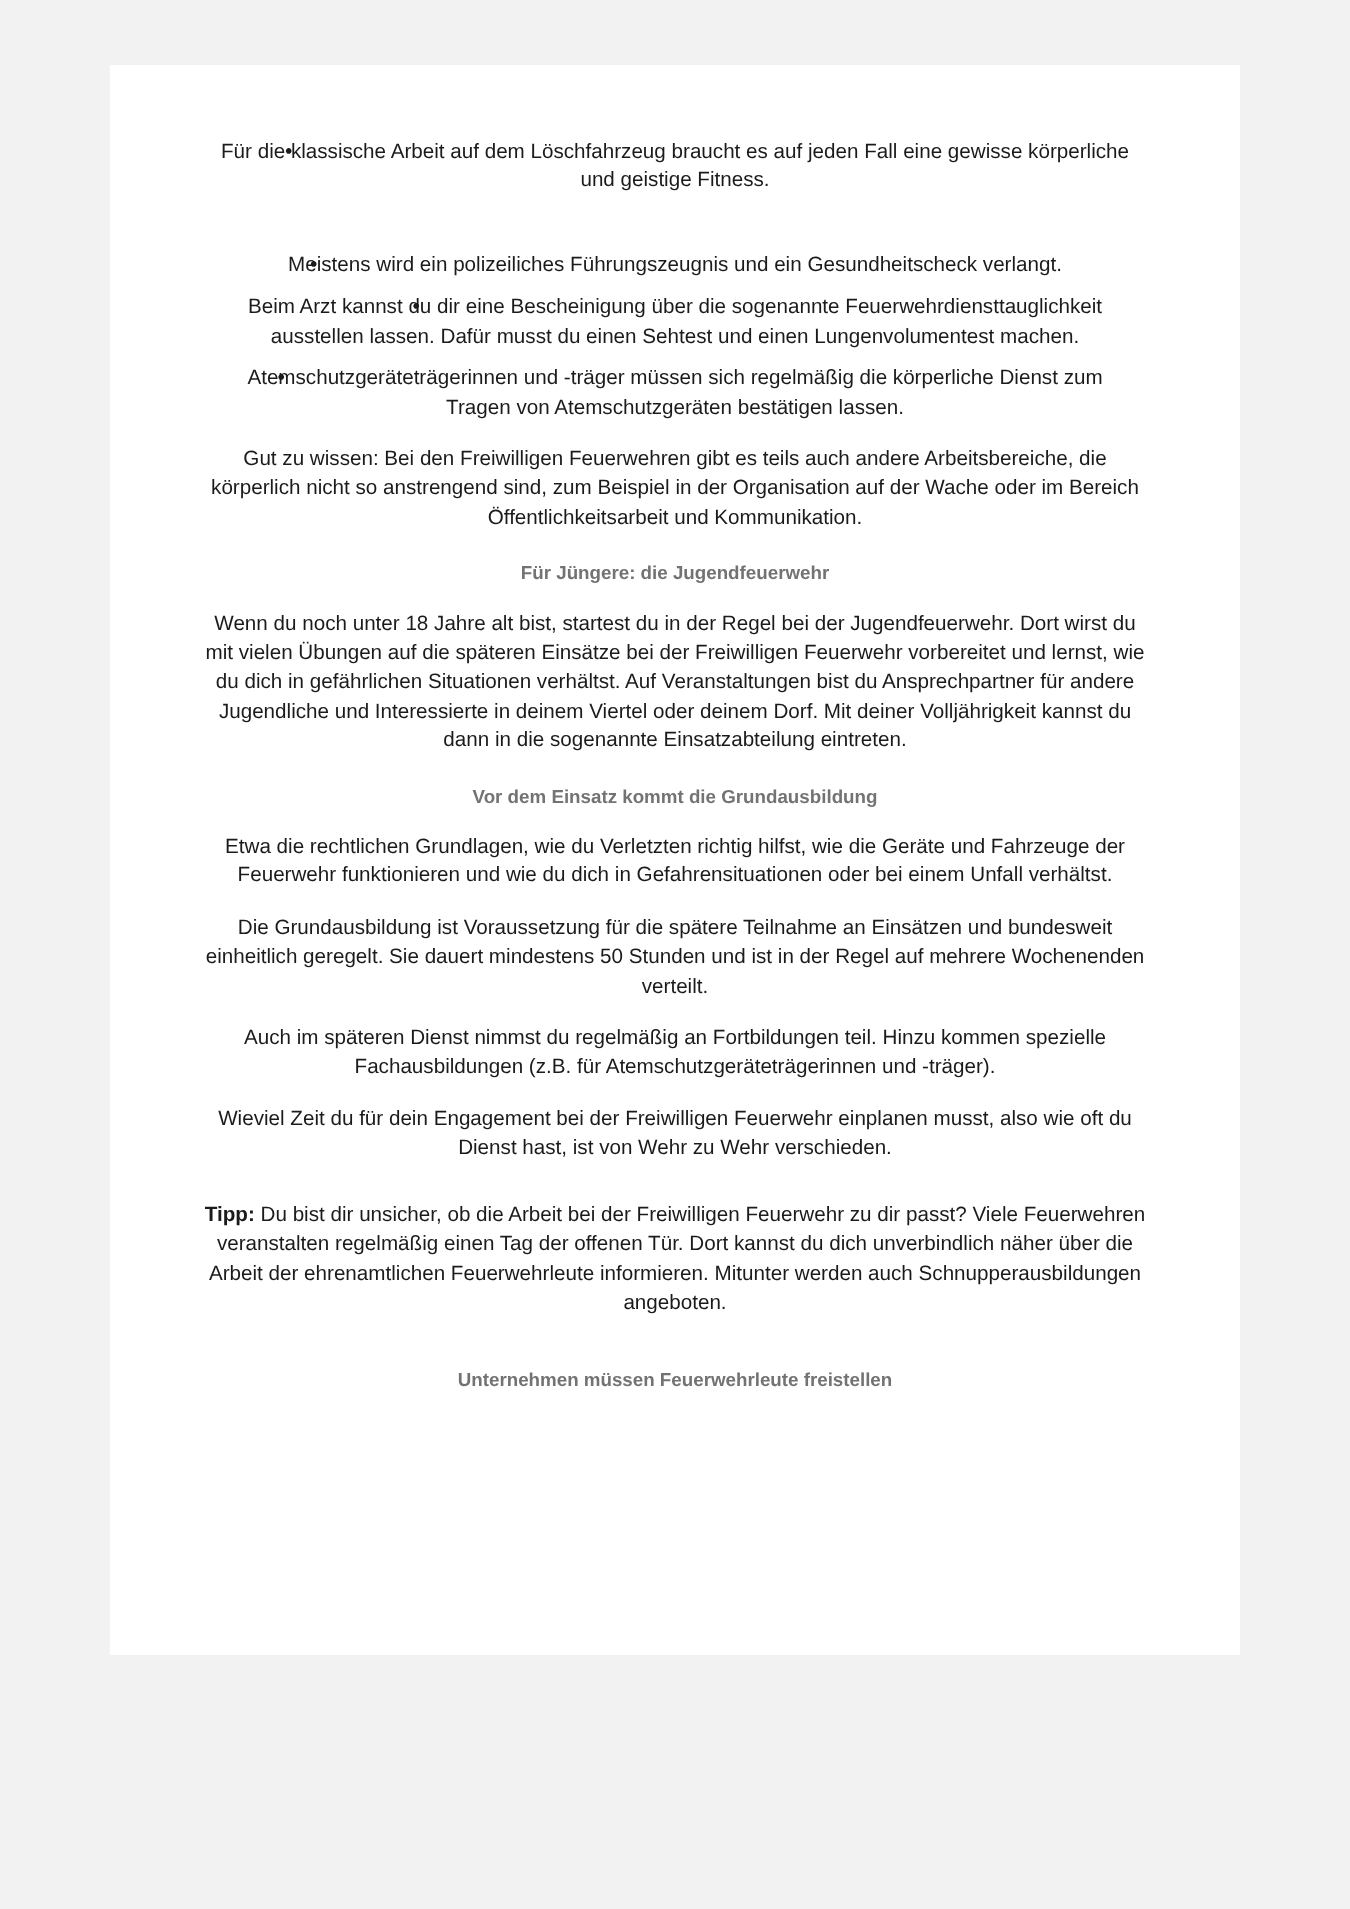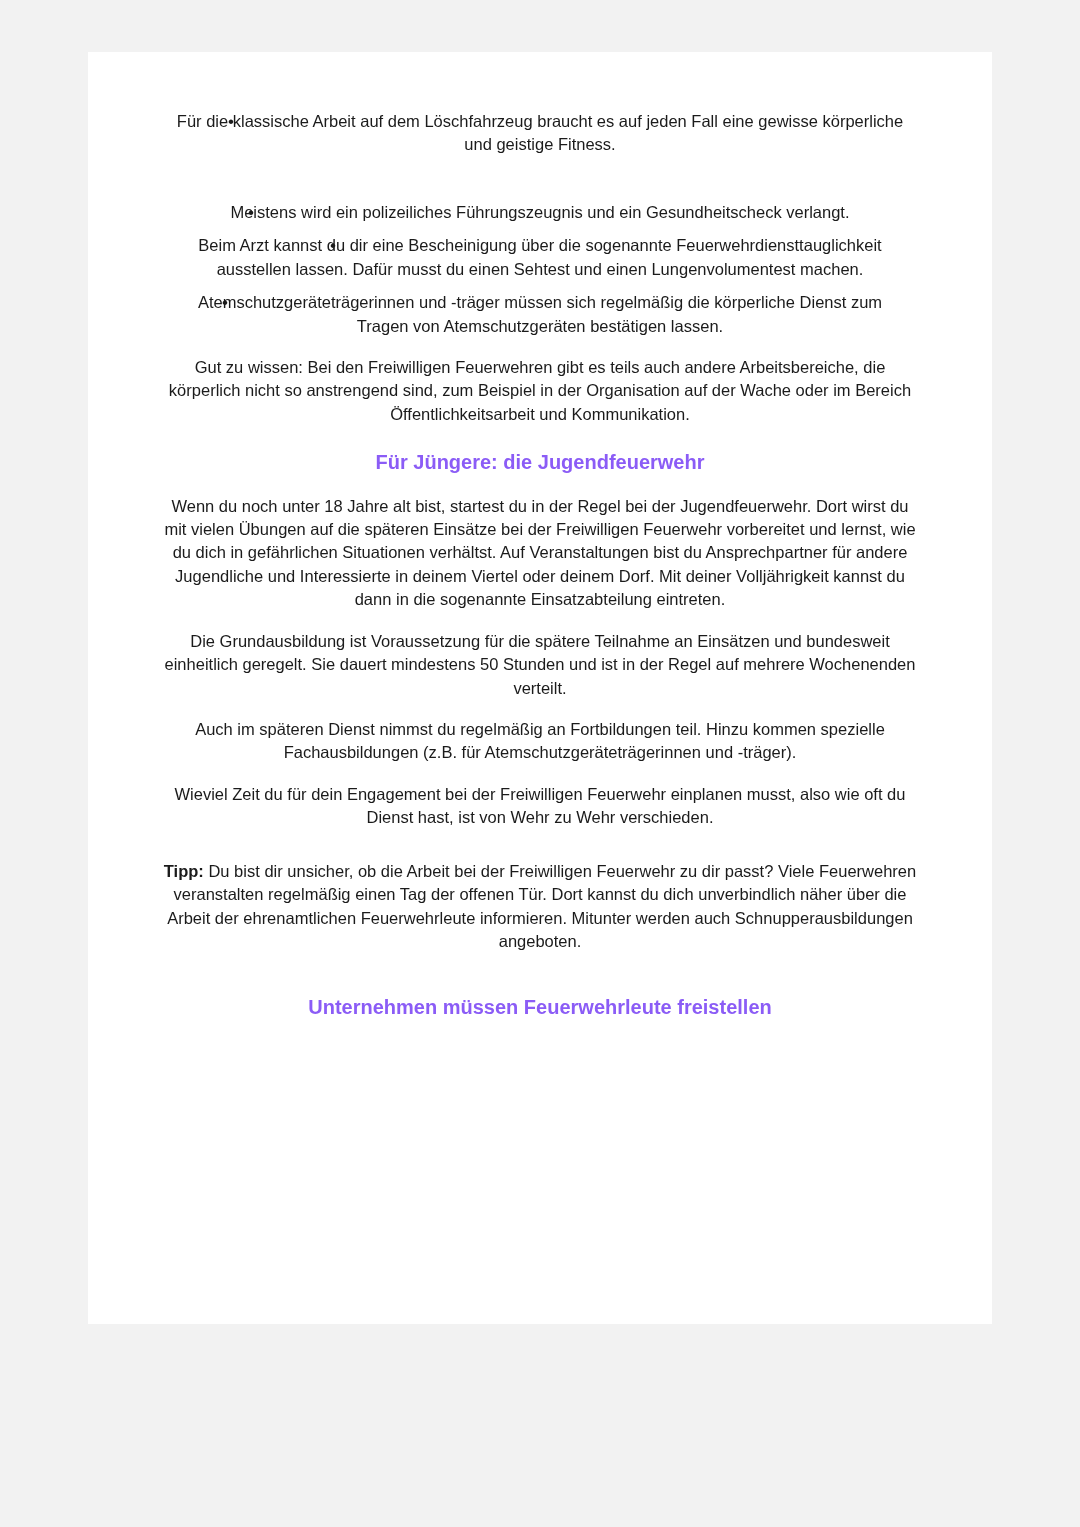--- a/index.html
+++ b/index.html
@@ -69,24 +69,24 @@
   p.para {
     margin: 0 0 18px 0;
     padding: 0 2px;
     text-align: center;
   }
   p.para.spaced-top {
     margin-top: 30px;
   }
   h3.heading {
     margin: 22px 0 18px 0;
-    font-size: 20px;
+    font-size: 15px;
     font-weight: bold;
     text-align: center;
-    color: #8b5cf6;
+    color: #737373;
   }
   h3.heading.last {
     margin-top: 40px;
     margin-bottom: 0;
   }
   .bold-lead {
     font-weight: bold;
   }
 </style>
 </head>
@@ -113,21 +113,23 @@
         <span class="txt">Atemschutzgeräteträgerinnen und -träger müssen sich regelmäßig die körperliche Dienst zum Tragen von Atemschutzgeräten bestätigen lassen.</span>
       </li>
     </ul>
 
     <p class="para">Gut zu wissen: Bei den Freiwilligen Feuerwehren gibt es teils auch andere Arbeitsbereiche, die körperlich nicht so anstrengend sind, zum Beispiel in der Organisation auf der Wache oder im Bereich Öffentlichkeitsarbeit und Kommunikation.</p>
 
     <h3 class="heading">Für Jüngere: die Jugendfeuerwehr</h3>
 
     <p class="para">Wenn du noch unter 18 Jahre alt bist, startest du in der Regel bei der Jugendfeuerwehr. Dort wirst du mit vielen Übungen auf die späteren Einsätze bei der Freiwilligen Feuerwehr vorbereitet und lernst, wie du dich in gefährlichen Situationen verhältst. Auf Veranstaltungen bist du Ansprechpartner für andere Jugendliche und Interessierte in deinem Viertel oder deinem Dorf. Mit deiner Volljährigkeit kannst du dann in die sogenannte Einsatzabteilung eintreten.</p>
 
+    <h3 class="heading">Vor dem Einsatz kommt die Grundausbildung</h3>
 
+    <p class="para">Etwa die rechtlichen Grundlagen, wie du Verletzten richtig hilfst, wie die Geräte und Fahrzeuge der Feuerwehr funktionieren und wie du dich in Gefahrensituationen oder bei einem Unfall verhältst.</p>
     <p class="para">Die Grundausbildung ist Voraussetzung für die spätere Teilnahme an Einsätzen und bundesweit einheitlich geregelt. Sie dauert mindestens 50 Stunden und ist in der Regel auf mehrere Wochenenden verteilt.</p>
     <p class="para">Auch im späteren Dienst nimmst du regelmäßig an Fortbildungen teil. Hinzu kommen spezielle Fachausbildungen (z.B. für Atemschutzgeräteträgerinnen und -träger).</p>
     <p class="para">Wieviel Zeit du für dein Engagement bei der Freiwilligen Feuerwehr einplanen musst, also wie oft du Dienst hast, ist von Wehr zu Wehr verschieden.</p>
 
     <p class="para spaced-top"><span class="bold-lead">Tipp:</span><span> Du bist dir unsicher, ob die Arbeit bei der Freiwilligen Feuerwehr zu dir passt? Viele Feuerwehren veranstalten regelmäßig einen Tag der offenen Tür. Dort kannst du dich unverbindlich näher über die Arbeit der ehrenamtlichen Feuerwehrleute informieren. Mitunter werden auch Schnupperausbildungen angeboten.</span></p>
 
     <h3 class="heading last">Unternehmen müssen Feuerwehrleute freistellen</h3>
 
   </div>
 </div>

